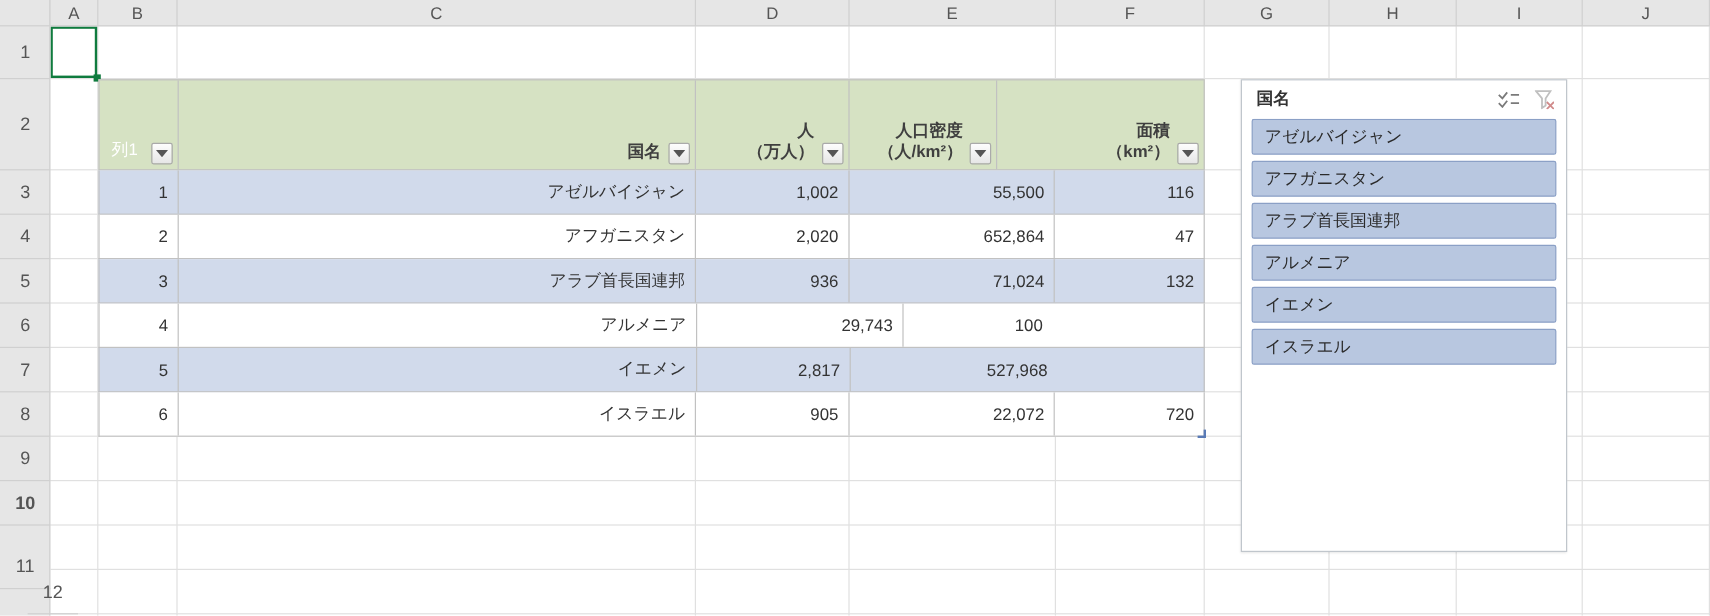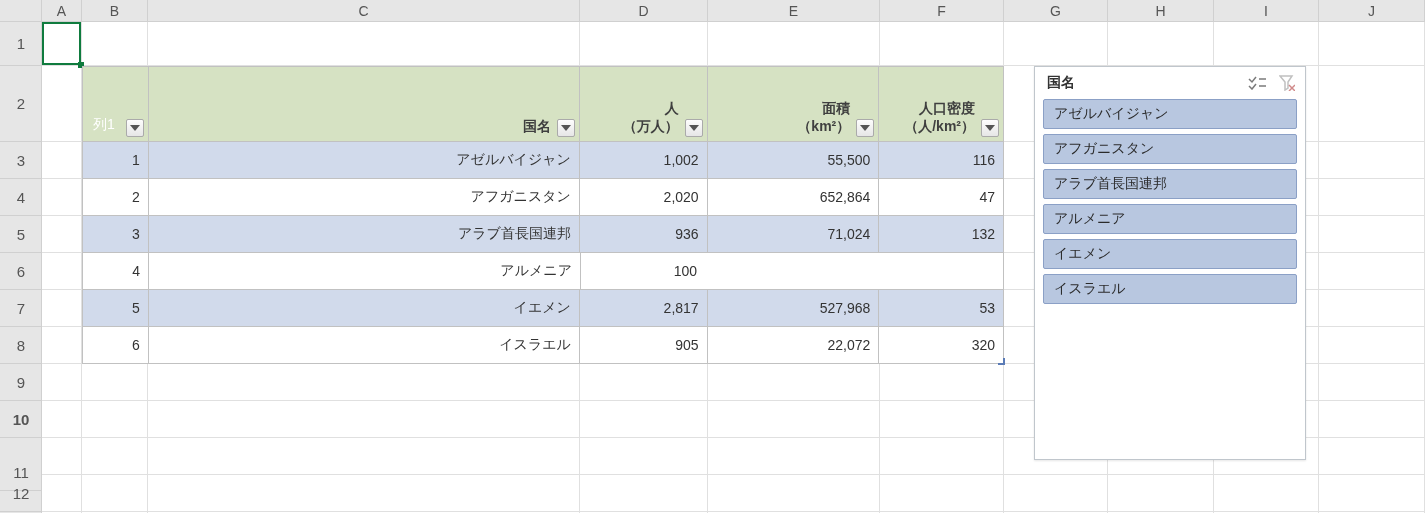--- a/index.html
+++ b/index.html
@@ -115,32 +115,32 @@
         </div>
         <div class="tbl-hcell" style="width: 128px;">
           <div class="tbl-hlabel">人
 （万人）</div>
           <div class="filter-btn">
             <svg width="10" height="6" viewBox="0 0 10 6">
               <path d="M0 0 L5 6 L10 0 Z" fill="#555"></path>
             </svg>
           </div>
         </div>
+        <div class="tbl-hcell" style="width: 124px;">
+          <div class="tbl-hlabel">人口密度
+（人/km²）</div>
+          <div class="filter-btn">
+            <svg width="10" height="6" viewBox="0 0 10 6">
+              <path d="M0 0 L5 6 L10 0 Z" fill="#555"></path>
+            </svg>
+          </div>
+        </div>
         <div class="tbl-hcell" style="width: 172px;">
           <div class="tbl-hlabel">面積
 （km²）</div>
-          <div class="filter-btn">
-            <svg width="10" height="6" viewBox="0 0 10 6">
-              <path d="M0 0 L5 6 L10 0 Z" fill="#555"></path>
-            </svg>
-          </div>
-        </div>
-        <div class="tbl-hcell" style="width: 124px;">
-          <div class="tbl-hlabel">人口密度
-（人/km²）</div>
           <div class="filter-btn">
             <svg width="10" height="6" viewBox="0 0 10 6">
               <path d="M0 0 L5 6 L10 0 Z" fill="#555"></path>
             </svg>
           </div>
         </div>
       </div>
       <div class="tbl-row bandA" style="left: 40px; top: 120px; width: 922px; height: 37px;">
         <div class="tbl-cell" style="width: 66px;">1</div>
         <div class="tbl-cell" style="width: 432px;">アゼルバイジャン</div>
@@ -158,35 +158,35 @@
       <div class="tbl-row bandA" style="left: 40px; top: 194px; width: 922px; height: 37px;">
         <div class="tbl-cell" style="width: 66px;">3</div>
         <div class="tbl-cell" style="width: 432px;">アラブ首長国連邦</div>
         <div class="tbl-cell" style="width: 128px;">936</div>
         <div class="tbl-cell" style="width: 172px;">71,024</div>
         <div class="tbl-cell" style="width: 124px; text-align: center;">132</div>
       </div>
       <div class="tbl-row bandB" style="left: 40px; top: 231px; width: 922px; height: 37px;">
         <div class="tbl-cell" style="width: 66px;">4</div>
         <div class="tbl-cell" style="width: 432px;">アルメニア</div>
+        <div class="tbl-cell" style="width: 172px;">29,743</div>
         <div class="tbl-cell" style="width: 124px;">100</div>
       </div>
       <div class="tbl-row bandA" style="left: 40px; top: 268px; width: 922px; height: 37px;">
         <div class="tbl-cell" style="width: 66px;">5</div>
         <div class="tbl-cell" style="width: 432px;">イエメン</div>
         <div class="tbl-cell" style="width: 128px;">2,817</div>
         <div class="tbl-cell" style="width: 172px;">527,968</div>
-        <div class="tbl-cell" style="width: 124px;">53</div>
       </div>
       <div class="tbl-row bandB" style="left: 40px; top: 305px; width: 922px; height: 37px;">
         <div class="tbl-cell" style="width: 66px;">6</div>
         <div class="tbl-cell" style="width: 432px;">イスラエル</div>
         <div class="tbl-cell" style="width: 128px;">905</div>
         <div class="tbl-cell" style="width: 172px;">22,072</div>
-        <div class="tbl-cell" style="width: 124px;">320</div>
+        <div class="tbl-cell" style="width: 124px;">720</div>
       </div>
       <div class="resize-handle" style="left: 956px; top: 336px;"></div>
       <div class="slicer" style="left: 992px; top: 44px; width: 272px; height: 394px;">
         <div class="slicer-header">
           <div class="slicer-title">国名</div>
           <div class="slicer-icons">
             <div class="slicer-icon">
               <svg width="18" height="14" viewBox="0 0 18 14" fill="none" stroke="#7a7a7a" stroke-width="1.5">
                 <path d="M1 3 L4 6 L8 1"></path>
                 <path d="M1 10 L4 13 L8 8"></path>
@@ -230,16 +230,16 @@
       <div class="row-hdr" style="top: 66px; height: 76px;">2</div>
       <div class="row-hdr" style="top: 142px; height: 37px;">3</div>
       <div class="row-hdr" style="top: 179px; height: 37px;">4</div>
       <div class="row-hdr" style="top: 216px; height: 37px;">5</div>
       <div class="row-hdr" style="top: 253px; height: 37px;">6</div>
       <div class="row-hdr" style="top: 290px; height: 37px;">7</div>
       <div class="row-hdr" style="top: 327px; height: 37px;">8</div>
       <div class="row-hdr" style="top: 364px; height: 37px;">9</div>
       <div class="row-hdr" style="top: 401px; height: 37px; font-weight: bold;">10</div>
       <div class="row-hdr" style="top: 454px; height: 37px;">11</div>
-      <div class="row-hdr" style="top: 475px; height: 37px;">12</div>
+      <div class="row-hdr" style="top: 475px; height: 37px; margin-left: 23px;">12</div>
     </div>
   <div class="corner"></div>
 </div>
 
 </body></html>

